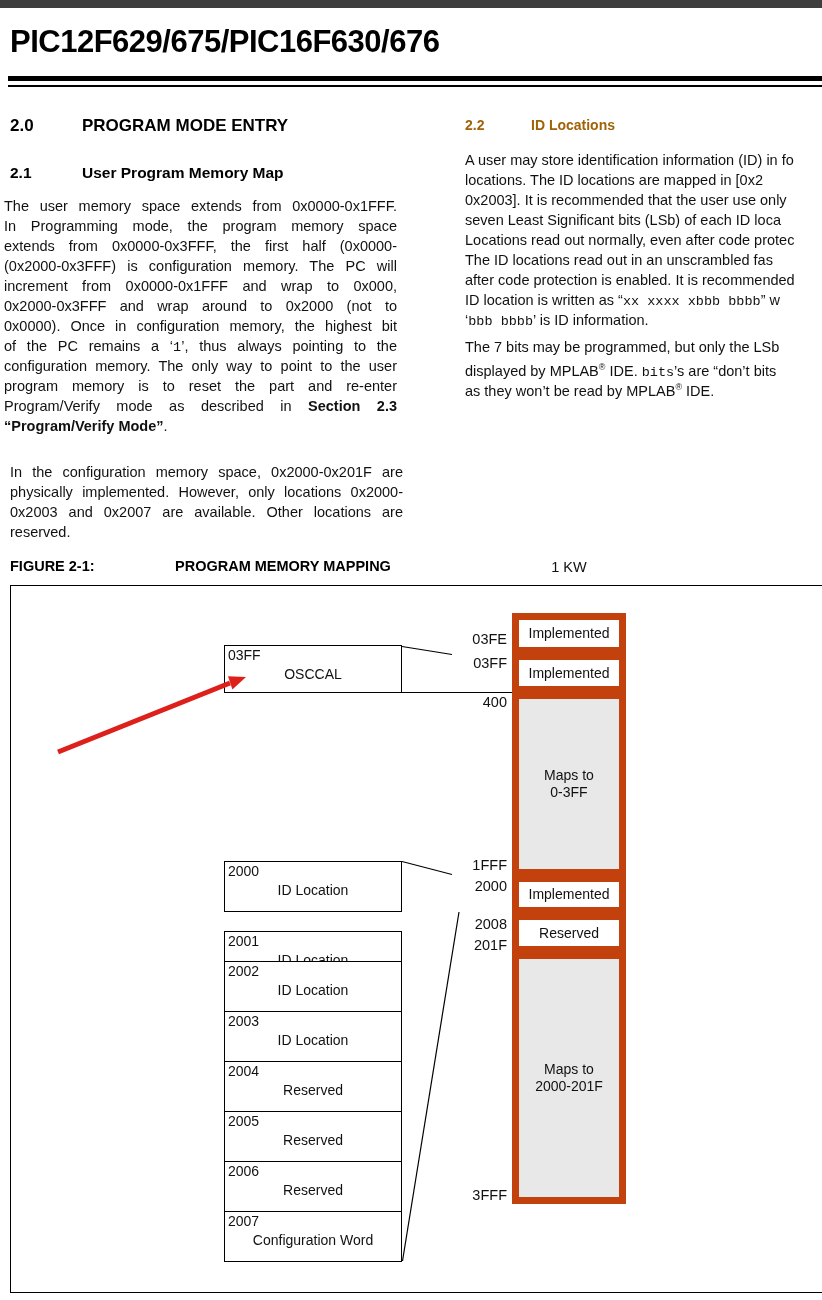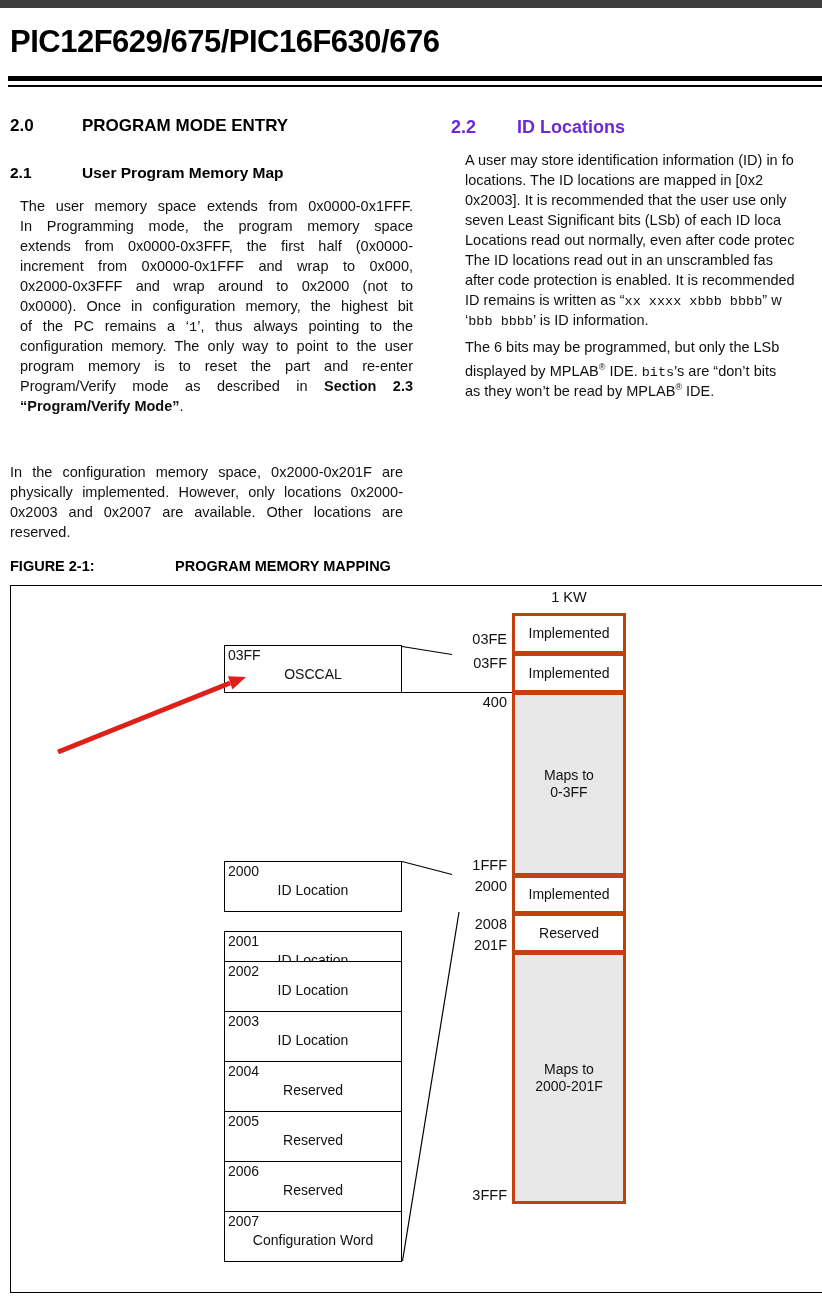--- a/index.html
+++ b/index.html
@@ -10,45 +10,45 @@
   }
   .topbar { position:absolute; left:0; top:0; width:822px; height:8px; background:#3e3e3e; }
   .doc-title { position:absolute; left:10px; top:24px; font-size:31px; font-weight:bold; letter-spacing:-0.5px; color:#000; }
   .rule-thick { position:absolute; left:8px; top:76px; width:814px; height:5px; background:#000; }
   .rule-thin  { position:absolute; left:8px; top:85px; width:814px; height:2px; background:#000; }
 
   .h-major { position:absolute; left:10px; top:116px; font-size:17px; font-weight:bold; color:#000; }
   .h-major .num { display:inline-block; width:72px; }
   .h-sub-left { position:absolute; left:10px; top:164px; font-size:15.5px; font-weight:bold; color:#000; }
   .h-sub-left .num { display:inline-block; width:72px; }
-  .h-sub-right { position:absolute; left:451px; top:117px; font-size:18px; font-weight:bold; color:#6d28d9; }
+  .h-sub-right { position:absolute; left:465px; top:117px; font-size:14px; font-weight:bold; color:#a16207; }
   .h-sub-right .num { display:inline-block; width:66px; }
 
-  .leftp1 { position:absolute; left:20px; top:196px; width:393px; }
+  .leftp1 { position:absolute; left:4px; top:196px; width:393px; }
   .leftp2 { position:absolute; left:10px; top:462px; width:393px; }
   .jline { font-size:14.5px; line-height:20px; height:20px; text-align:justify; text-align-last:justify; white-space:normal; }
   .jline.last { text-align-last:left; }
 
   .rightp1 { position:absolute; left:465px; top:150px; width:360px; }
   .rightp2 { position:absolute; left:465px; top:337px; width:360px; }
   .cline { font-size:14.5px; line-height:20px; height:20px; white-space:nowrap; }
   .cline.last { }
 
   .m   { font-family:"Liberation Mono", monospace; font-size:13.5px; }
   .b   { font-weight:bold; }
   .sup { vertical-align:super; font-size:9px; }
 
   .figcap { position:absolute; left:10px; top:558px; font-size:14.5px; font-weight:bold; color:#000; }
   .figcap .lab { display:inline-block; width:165px; }
 
   .frame { position:absolute; left:10px; top:585px; width:820px; height:708px; border:1px solid #000; background:#fff; }
 
-  .kw { position:absolute; left:512px; top:589px; width:114px; text-align:center; font-size:14.5px; }
-
-  .seg { position:absolute; left:512px; width:114px; border:3px solid #c2410c; background:#fff;
+  .kw { position:absolute; left:512px; top:559px; width:114px; text-align:center; font-size:14.5px; }
+
+  .seg { position:absolute; left:512px; width:114px; border:7px solid #c2410c; background:#fff;
          display:flex; flex-direction:column; align-items:center; justify-content:center;
          font-size:14px; line-height:17px; text-align:center; }
   .seg.gray { background:var(--grayfill, #e8e8e8); }
   .segA { top:613px; height:41px; }
   .segB { top:653px; height:40px; }
   .segC { top:692px; height:184px; }
   .segD { top:875px; height:39px; }
   .segE { top:913px; height:40px; }
   .segF { top:952px; height:252px; }
 
@@ -77,20 +77,21 @@
     <span class="num">2.1</span><span>User Program Memory Map</span>
   </div>
   <div class="h-sub-right">
     <span class="num">2.2</span><span>ID Locations</span>
   </div>
 
   <div class="leftp1">
       <div class="jline"><span>The user memory space extends from 0x0000-0x1FFF.</span></div>
       <div class="jline"><span>In Programming mode, the program memory space</span></div>
       <div class="jline"><span>extends from 0x0000-0x3FFF, the first half (0x0000-</span></div>
+      <div class="jline"><span>(0x2000-0x3FFF) is configuration memory. The PC will</span></div>
       <div class="jline"><span>increment from 0x0000-0x1FFF and wrap to 0x000,</span></div>
       <div class="jline"><span>0x2000-0x3FFF and wrap around to 0x2000 (not to</span></div>
       <div class="jline"><span>0x0000). Once in configuration memory, the highest bit</span></div>
       <div class="jline"><span>of the PC remains a ‘</span><span class="m">1</span><span>’, thus always pointing to the</span></div>
       <div class="jline"><span>configuration memory. The only way to point to the user</span></div>
       <div class="jline"><span>program memory is to reset the part and re-enter</span></div>
       <div class="jline"><span>Program/Verify mode as described in </span><span class="b">Section 2.3</span></div>
       <div class="jline last"><span class="b">“Program/Verify Mode”</span><span>.</span></div>
     </div>
   <div class="leftp2">
@@ -101,25 +102,25 @@
     </div>
 
   <div class="rightp1">
       <div class="cline"><span>A user may store identification information (ID) in fo</span></div>
       <div class="cline"><span>locations. The ID locations are mapped in [0x2</span></div>
       <div class="cline"><span>0x2003]. It is recommended that the user use only</span></div>
       <div class="cline"><span>seven Least Significant bits (LSb) of each ID loca</span></div>
       <div class="cline"><span>Locations read out normally, even after code protec</span></div>
       <div class="cline"><span>The ID locations read out in an unscrambled fas</span></div>
       <div class="cline"><span>after code protection is enabled. It is recommended</span></div>
-      <div class="cline"><span>ID remains is written as “</span><span class="m">xx xxxx xbbb bbbb</span><span>” w</span></div>
+      <div class="cline"><span>ID location is written as “</span><span class="m">xx xxxx xbbb bbbb</span><span>” w</span></div>
       <div class="cline last"><span>‘</span><span class="m">bbb bbbb</span><span>’ is ID information.</span></div>
     </div>
   <div class="rightp2">
-      <div class="cline"><span>The 6 bits may be programmed, but only the LSb</span></div>
+      <div class="cline"><span>The 7 bits may be programmed, but only the LSb</span></div>
       <div class="cline"><span>displayed by MPLAB</span><span class="sup">®</span><span> IDE. </span><span class="m">bits</span><span>’s are “don’t bits</span></div>
       <div class="cline last"><span>as they won’t be read by MPLAB</span><span class="sup">®</span><span> IDE.</span></div>
     </div>
 
   <div class="figcap">
     <span class="lab">FIGURE 2-1:</span><span>PROGRAM MEMORY MAPPING</span>
   </div>
 
   <div class="frame"></div>
 

